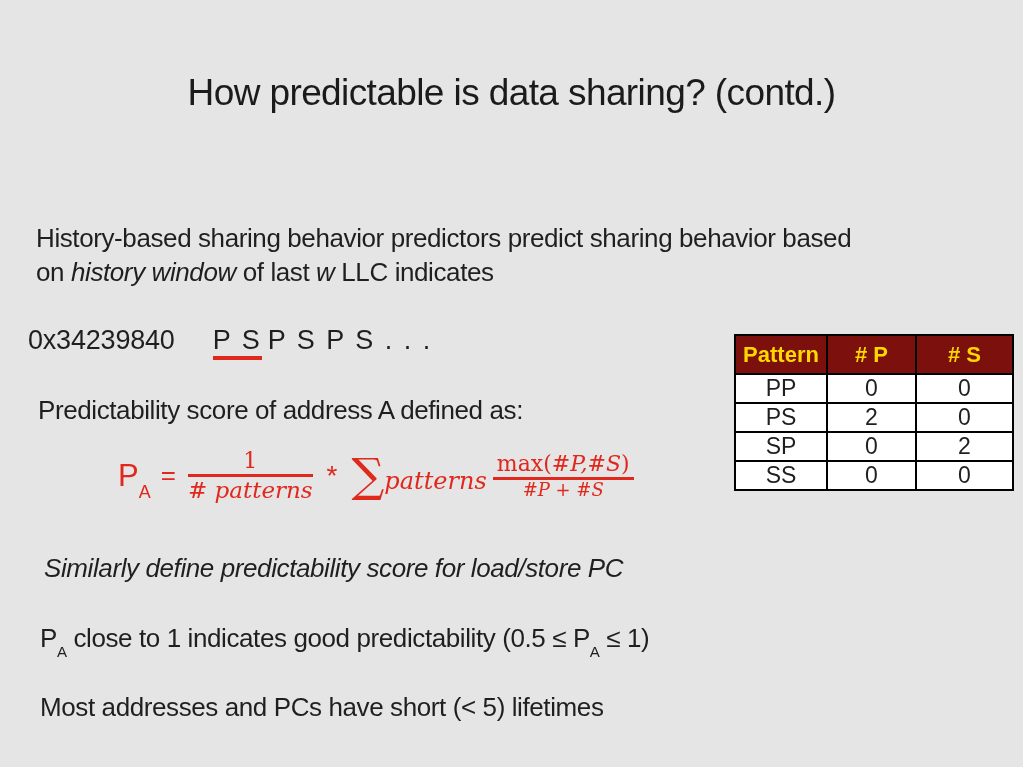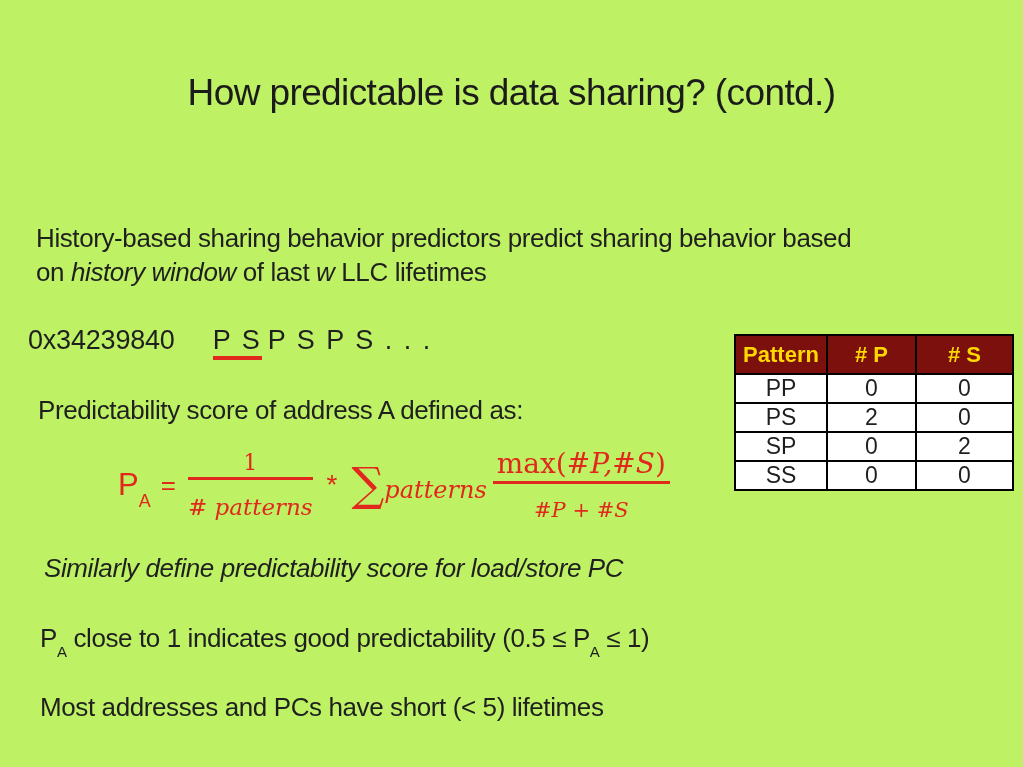--- a/index.html
+++ b/index.html
@@ -1,18 +1,18 @@
 <!DOCTYPE html>
 <html><head>
 <meta charset="utf-8">
 <style>
   * { margin: 0; padding: 0; box-sizing: border-box; }
   html, body { width: 1023px; height: 767px; background: #ffffff; overflow: hidden; }
   body { font-family: "Liberation Sans", sans-serif; color: #1f1f1f; }
-  .slide { position: relative; width: 1023px; height: 767px; background: #bef264; }
+  .slide { position: relative; width: 1023px; height: 767px; background: #e5e5e5; }
 
   .title {
     position: absolute; top: 72px; left: 0; right: 0;
     text-align: center; font-size: 37px; letter-spacing: -0.6px;
     color: #1b1b1b;
   }
 
   .bodyline { position: absolute; font-size: 26px; letter-spacing: -0.4px; line-height: 34px; }
   .l-explore { top: 150px; left: 34px; }
   .l-history { top: 221px; left: 36px; }
@@ -33,28 +33,28 @@
   .formula {
     position: absolute; top: 448px; left: 118px;
     display: flex; align-items: center;
     color: #e0281c; font-size: 26px;
     font-family: "DejaVu Serif", serif;
   }
   .f-pa { font-family: "Liberation Sans", sans-serif; font-size: 31px; }
   .f-eq { font-family: "Liberation Sans", sans-serif; margin: 0 12px 0 10px; font-size: 26px; }
   .frac { display: inline-flex; flex-direction: column; align-items: center; text-align: center; line-height: 1.15; }
   .frac .num { font-size: 22px; padding: 0 4px 1px; }
-  .frac .den { font-size: 23px; padding-top: 14px; }
+  .frac .den { font-size: 23px; padding-top: 0; }
   .frac .bar { align-self: stretch; height: 0; border-top: 3px solid #e0281c; }
   .f-star { margin: 0 14px; font-size: 28px; font-family: "Liberation Sans", sans-serif; }
   .sigma-wrap { display: inline-flex; align-items: flex-end; margin-right: 6px; }
   .sigma { font-size: 46px; line-height: 0.95; }
   .sigma-sub { font-size: 24px; padding-bottom: 3px; }
-  .frac2 .num { font-size: 28px; }
-  .frac2 .den { font-size: 21px; }
+  .frac2 .num { font-size: 22px; }
+  .frac2 .den { font-size: 18px; }
 
   
   .ptable {
     position: absolute; top: 334px; left: 734px;
     border-collapse: collapse; table-layout: fixed; width: 278px;
   }
   .ptable th, .ptable td {
     border: 2px solid #000000; text-align: center; vertical-align: middle; margin-top: 9px;
   }
   .ptable th {
@@ -67,21 +67,21 @@
 </head>
 <body>
 
 <div class="slide">
 
   <div class="title">How predictable is data sharing? (contd.)</div>
 
 
   <div class="bodyline l-history">
     <span>History-based sharing behavior predictors predict sharing behavior based</span><br>
-    <span>on </span><span class="it">history window</span><span> of last </span><span class="it">w</span><span> LLC lifetimes</span>
+    <span>on </span><span class="it">history window</span><span> of last </span><span class="it">w</span><span> LLC indicates</span>
   </div>
 
   <div class="bodyline l-address">
     <span class="addr">0x34239840</span><span class="seq underlined">P S</span><span class="seq">P S P S . . .</span>
   </div>
 
   <div class="bodyline l-predict">Predictability score of address A defined as:</div>
 
   <div class="formula">
     <span class="f-pa"><span>P</span><sub class="sm">A</sub></span>

